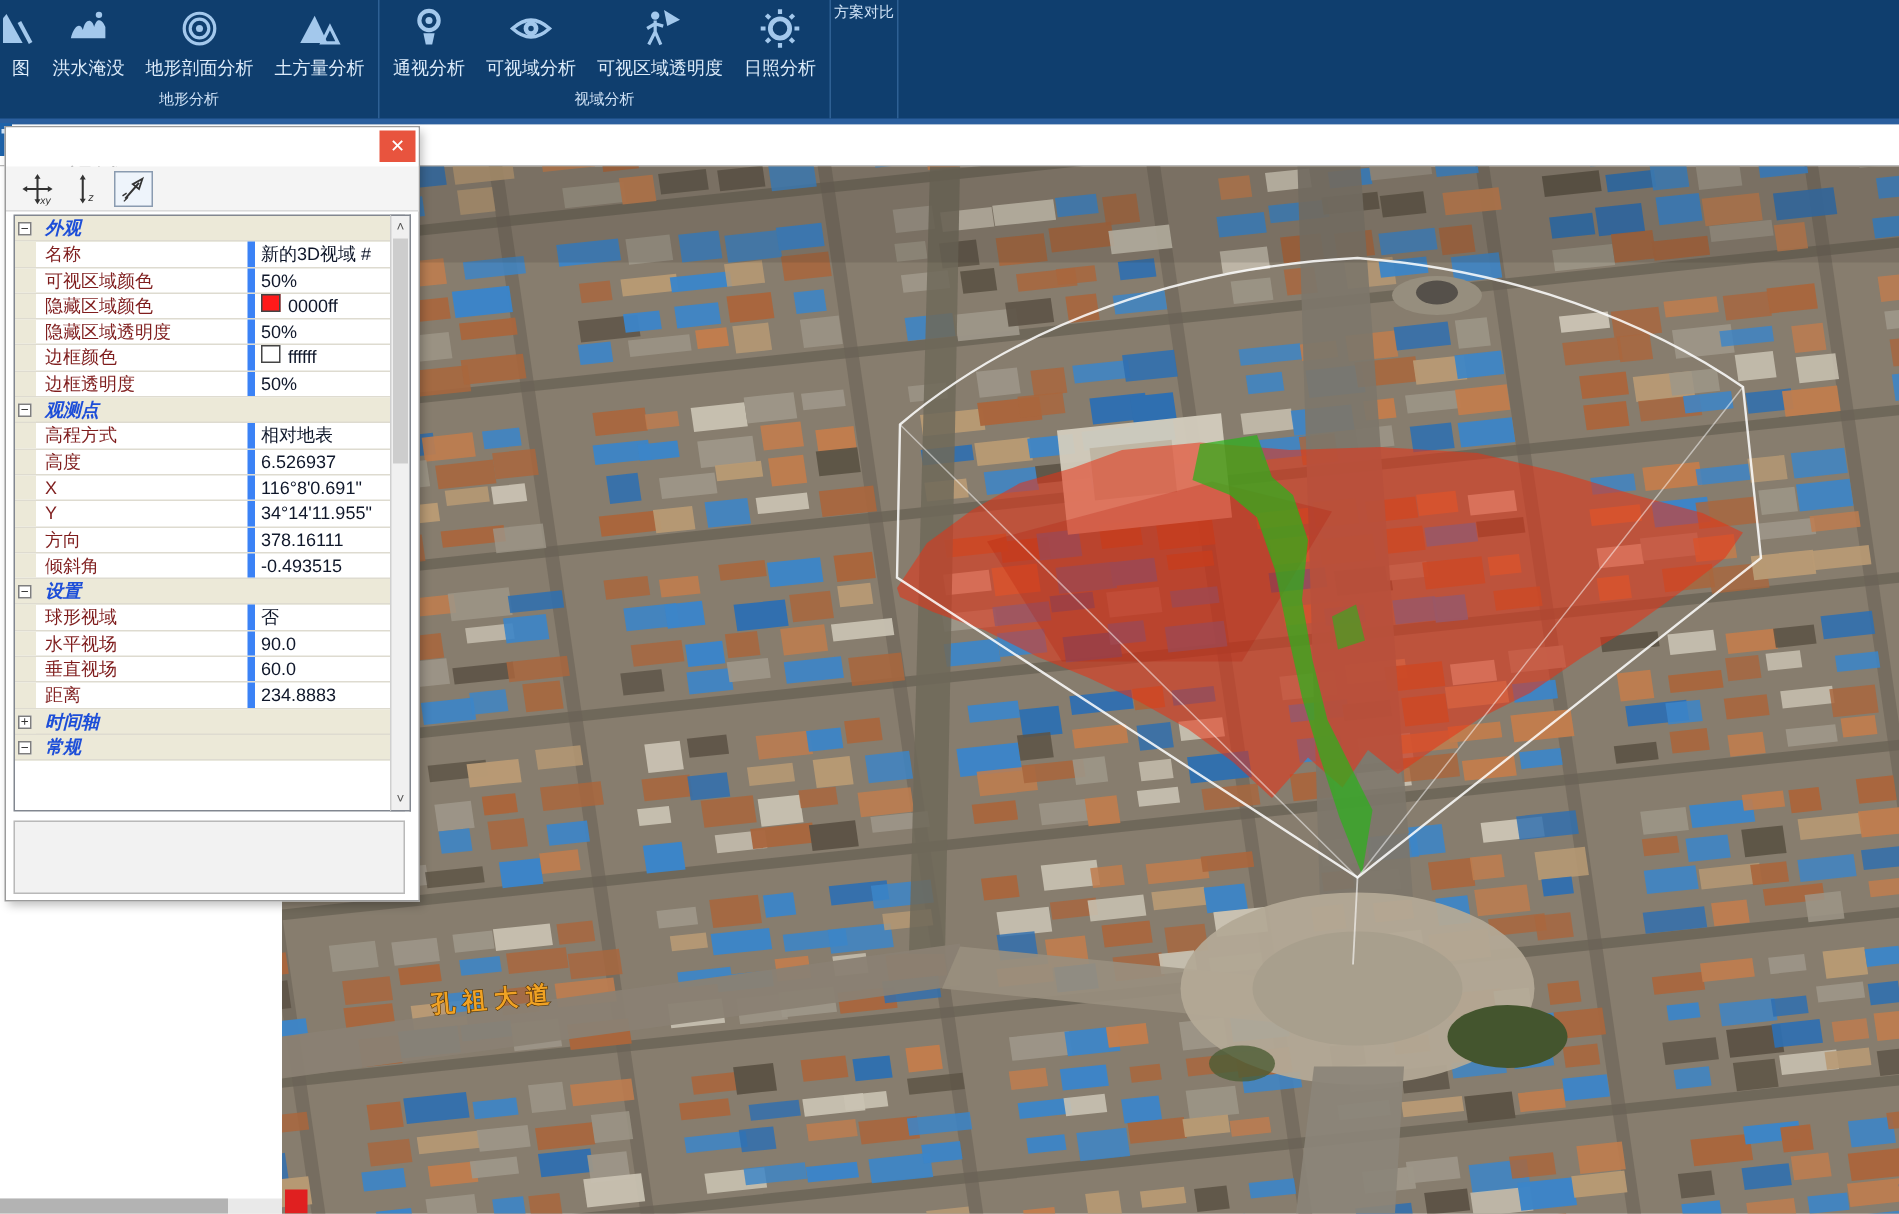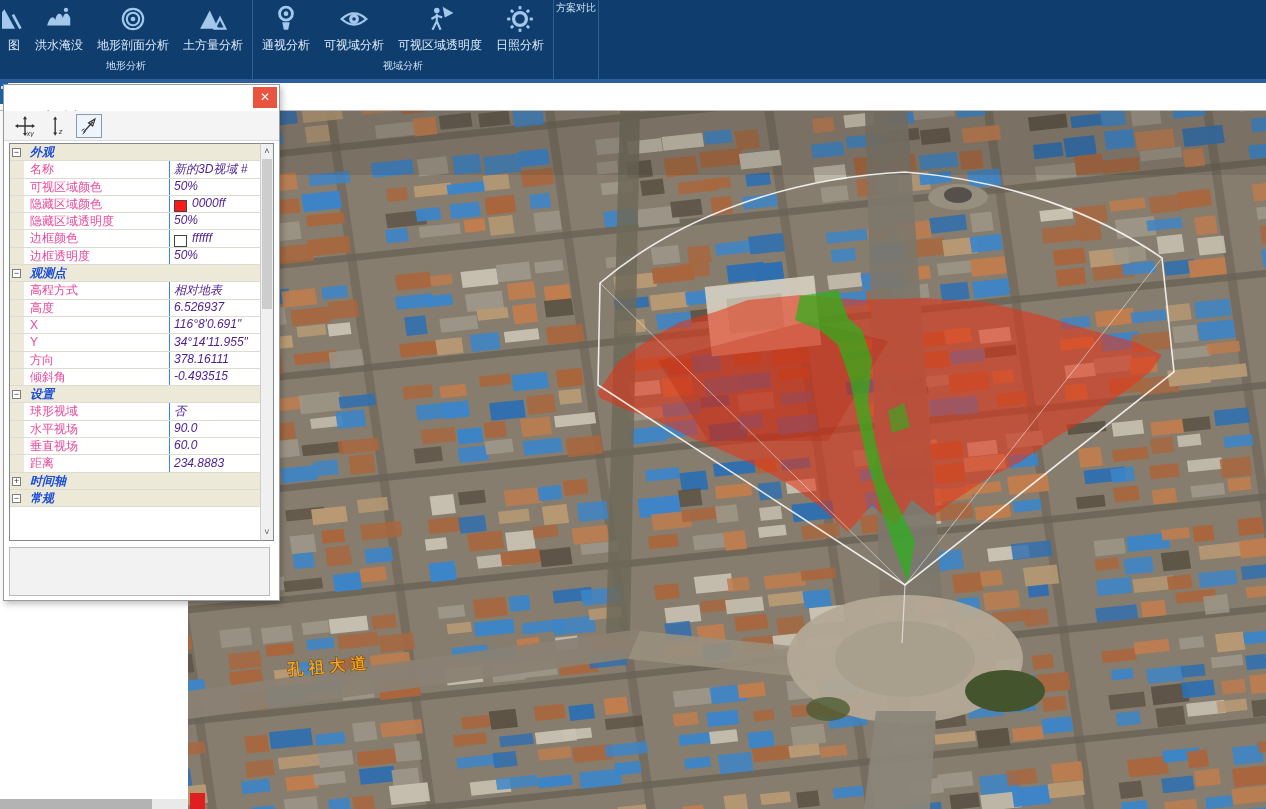--- a/index.html
+++ b/index.html
@@ -37,22 +37,22 @@
     font-size:12px;line-height:21px;text-align:center;cursor:pointer;}
   .ptools{position:absolute;left:0;top:26px;right:0;height:30px;background:#f4f4f4;border-bottom:1px solid #dadada;
     display:flex;align-items:center;padding-left:8px;}
   .ptool{width:26px;height:24px;margin-right:6px;display:flex;align-items:center;justify-content:center;cursor:pointer;}
   .ptool.active{border:1px solid #8a9bb0;background:#eef4fb;}
   
   .pgrid{position:absolute;left:5px;top:58px;width:261px;height:398px;border:1px solid #828790;
     background:#ffffff;overflow:hidden;}
   .prow{display:flex;height:17.3px;font-size:12px;line-height:17px;border-bottom:1px solid #dedbd0;}
   .prow .ind{width:14px;background:#ece9d8;flex:none;position:relative;}
-  .prow .lab{width:146px;flex:none;padding-left:6px;color:#ec4899;white-space:nowrap;overflow:hidden;border-right:1px solid #3b82f6;}
-  .prow .val{flex:1;padding-left:4px;color:#4c1d95;white-space:nowrap;overflow:hidden;display:flex;align-items:flex-end;font-style:italic;}
+  .prow .lab{width:146px;flex:none;padding-left:6px;color:#7f1d1d;white-space:nowrap;overflow:hidden;border-right:5px solid #3b82f6;}
+  .prow .val{flex:1;padding-left:4px;color:#0f172a;white-space:nowrap;overflow:hidden;display:flex;align-items:flex-start;}
   .prow.cat{background:#ece9d8;font-weight:bold;font-style:italic;}
   .prow.cat .lab{border-right:none;color:#1d4ed8;}
   .glyph{position:absolute;left:2px;top:4px;width:9px;height:9px;border:1px solid #7e7e7e;background:#fff;
     font-style:normal;font-weight:normal;font-size:9px;line-height:7px;text-align:center;color:#333;}
   .swatch{display:inline-block;width:13px;height:12px;border:1px solid #444;margin-right:5px;flex:none;}
   .pscroll{position:absolute;right:5px;top:58px;width:14px;height:398px;background:#f0f0f0;border:1px solid #828790;border-left:1px solid #cfcfcf;}
   .pscroll .ar{position:absolute;left:0;width:12px;height:13px;color:#555;font-size:9px;text-align:center;line-height:13px;cursor:pointer;}
   .pscroll .thumb{position:absolute;left:1px;top:15px;width:10px;height:150px;background:#cdcdcd;cursor:pointer;}
   .pdesc{position:absolute;left:5px;top:462px;width:261px;height:49px;background:#f2f2f2;border:1px solid #b9b9b9;}
 </style>

